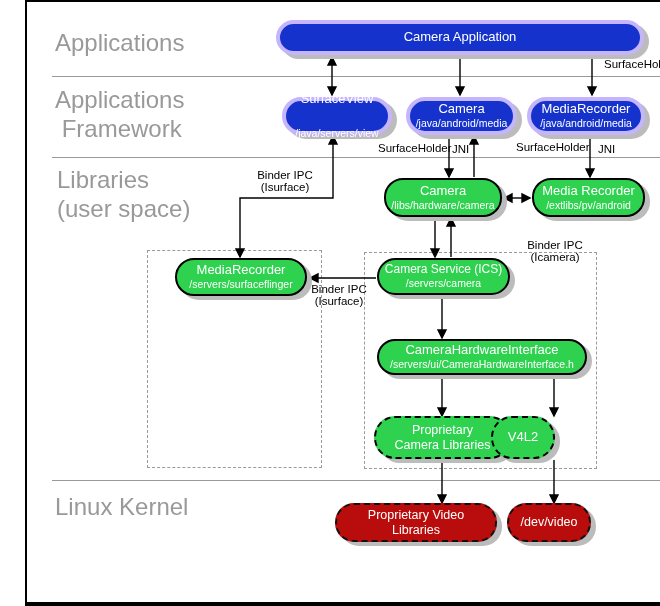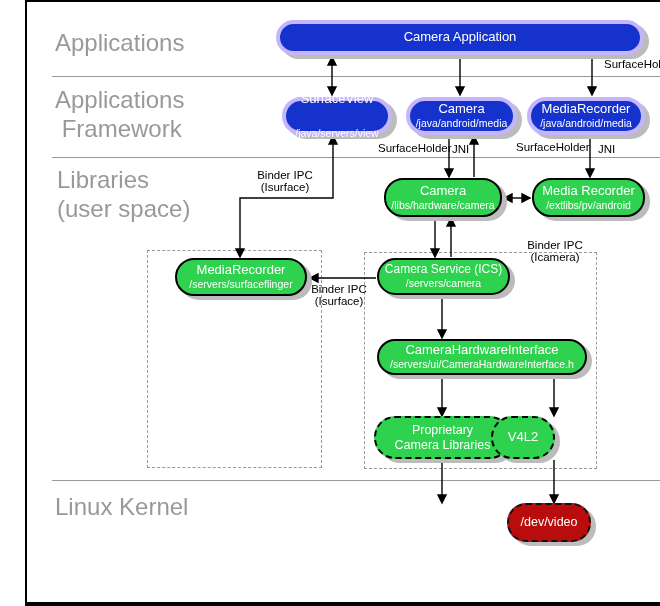--- a/index.html
+++ b/index.html
@@ -177,20 +177,23 @@
   </div>
 
   <div class="node green-dashed" style="left:347px;top:414px;width:137px;height:43px;border-radius:21px;">
     <div class="title" style="font-size:12.5px;padding:0 14px;">Proprietary Camera Libraries</div>
   </div>
 
   <div class="node green-dashed" style="left:464px;top:414px;width:64px;height:43px;border-radius:21px;">
     <div class="title">V4L2</div>
   </div>
 
+  <div class="node red-dashed" style="left:308px;top:501px;width:162px;height:39px;border-radius:19px;">
+    <div class="title" style="font-size:12.5px;padding:0 26px;">Proprietary Video Libraries</div>
+  </div>
 
   <div class="node red-dashed" style="left:480px;top:501px;width:84px;height:39px;border-radius:19px;">
     <div class="title" style="font-size:12.5px;">/dev/video</div>
   </div>
 
 
   <div class="annotation" style="left:577px;top:56px;">SurfaceHolder</div>
   <div class="annotation" style="left:351px;top:140px;">SurfaceHolder</div>
   <div class="annotation" style="left:425px;top:141px;">JNI</div>
   <div class="annotation" style="left:489px;top:139px;">SurfaceHolder</div>

